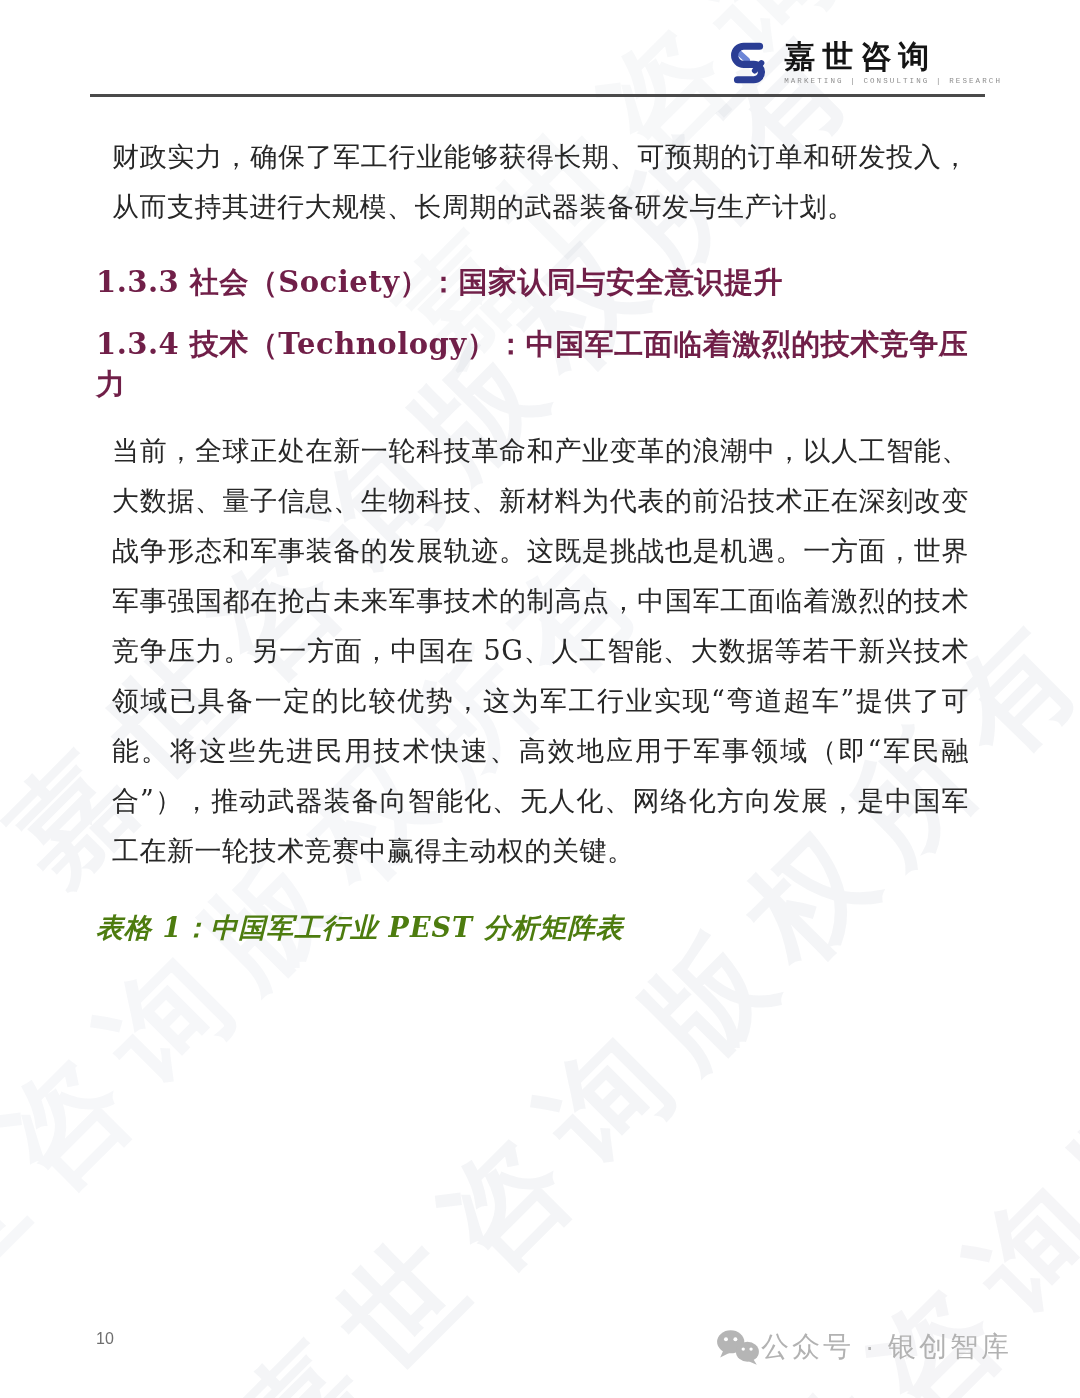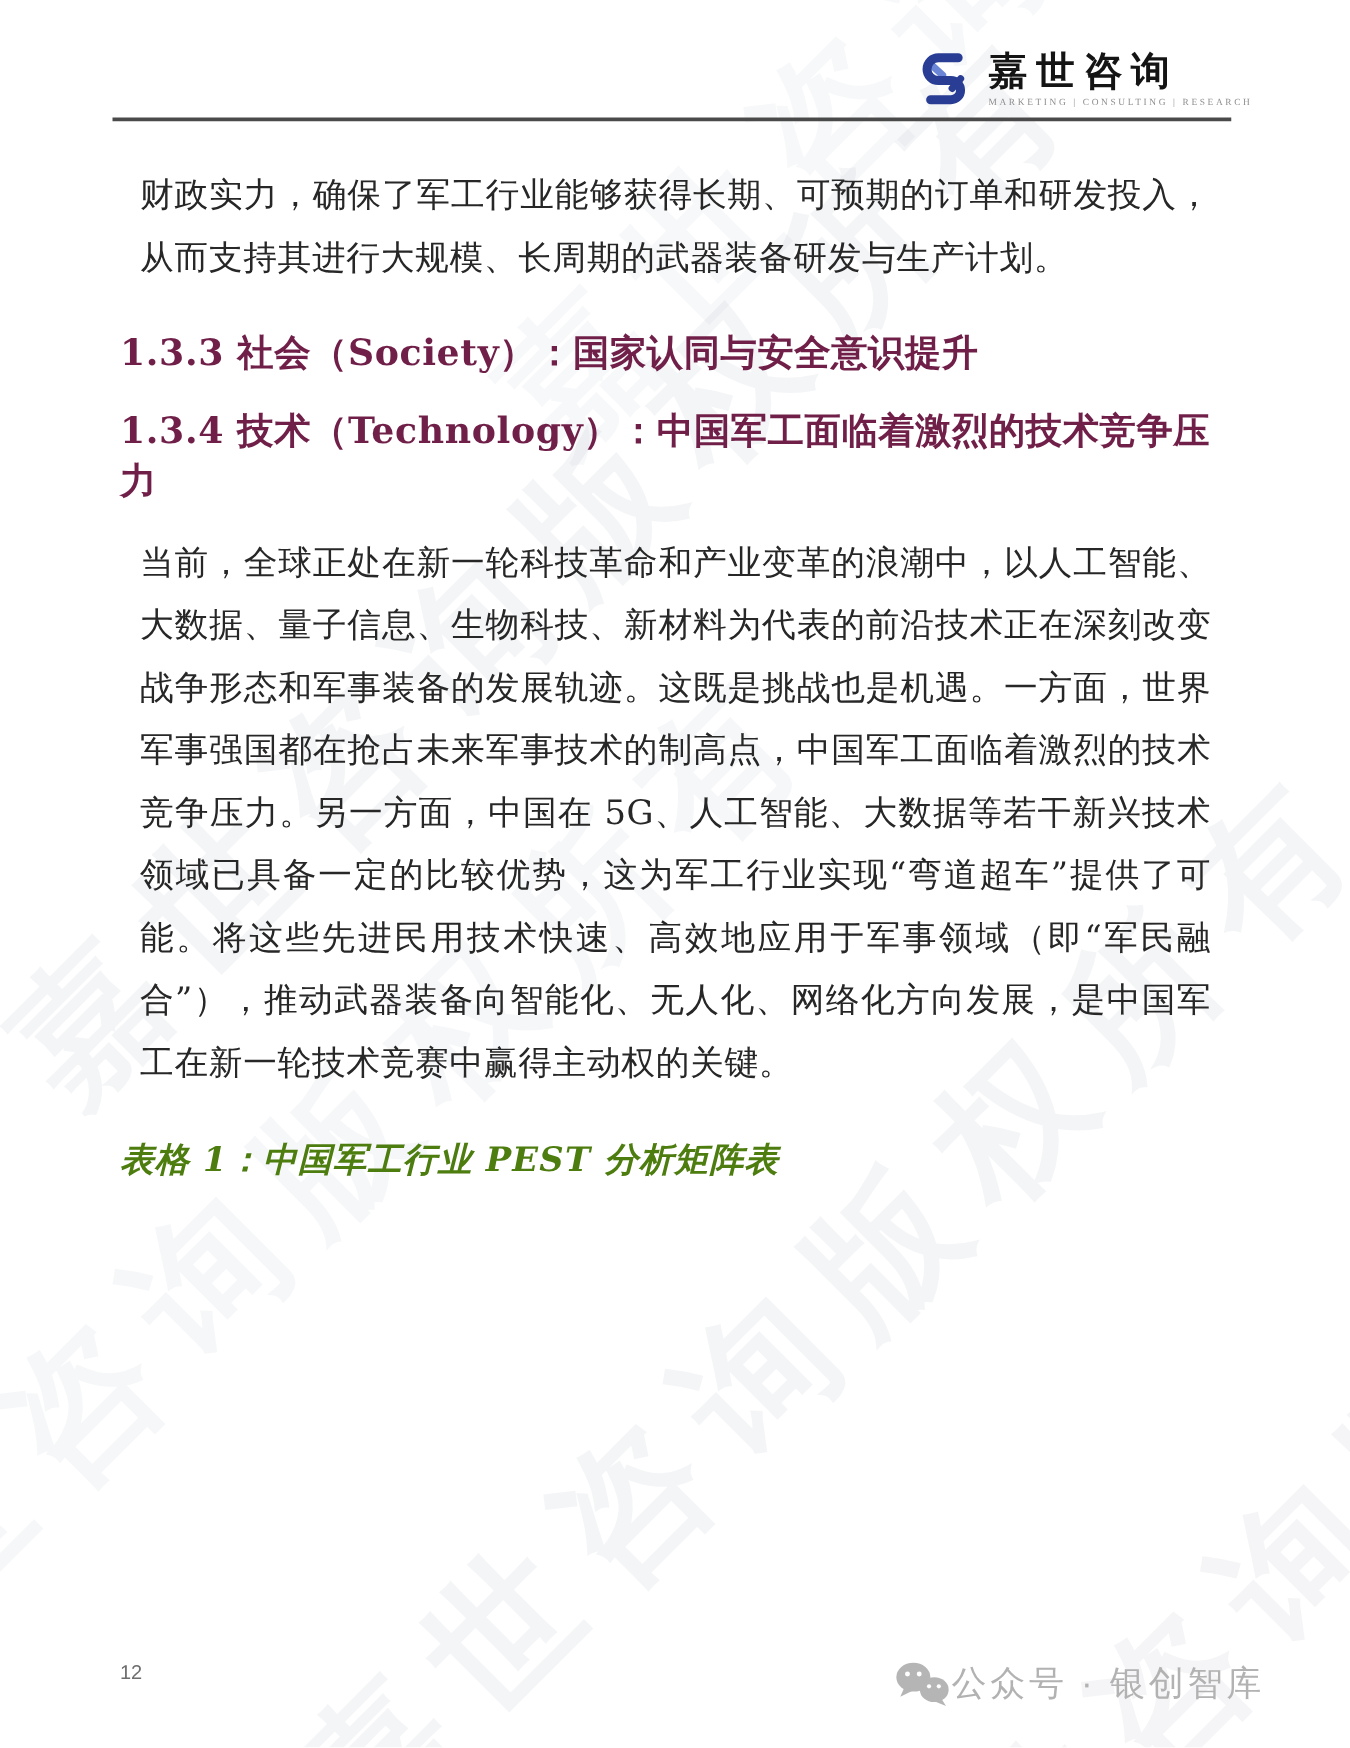--- a/index.html
+++ b/index.html
@@ -35,21 +35,21 @@
     position:absolute; top:40px; right:78px;
     display:flex; align-items:center; gap:12px; z-index:2;
   }
   .logo-icon { width:46px; height:46px; flex:0 0 auto; }
   .logo-txt { display:flex; flex-direction:column; }
   .brand-name {
     font-family:"Liberation Sans","DejaVu Sans",sans-serif;
     font-weight:900; font-size:31px; color:#141414; letter-spacing:7px; line-height:1;
   }
   .brand-tagline {
-    font-family:Liberation Serif, serif;
+    font-family:Liberation Mono, monospace;
     font-size:7.5px; color:#8d8d8d; letter-spacing:2.1px; margin-top:5px;text-align:right;
   }
   .header-rule {
     position:absolute; left:90px; top:94px; width:895px; height:3px;
     background:#4a4a4a; z-index:2;
   }
 
   
   .content {
     position:absolute; left:96px; top:116px; width:889px; z-index:1;
@@ -122,21 +122,21 @@
     <p class="body-p gap-after">财政实力，确保了军工行业能够获得长期、可预期的订单和研发投入，从而支持其进行大规模、长周期的武器装备研发与生产计划。</p>
 
     <h2 class="section-h">1.3.3 社会（Society）：国家认同与安全意识提升</h2>
 
     <h2 class="section-h">1.3.4 技术（Technology）：中国军工面临着激烈的技术竞争压力</h2>
     <p class="body-p">当前，全球正处在新一轮科技革命和产业变革的浪潮中，以人工智能、大数据、量子信息、生物科技、新材料为代表的前沿技术正在深刻改变战争形态和军事装备的发展轨迹。这既是挑战也是机遇。一方面，世界军事强国都在抢占未来军事技术的制高点，中国军工面临着激烈的技术竞争压力。另一方面，中国在 5G、人工智能、大数据等若干新兴技术领域已具备一定的比较优势，这为军工行业实现“弯道超车”提供了可能。将这些先进民用技术快速、高效地应用于军事领域（即“军民融合”），推动武器装备向智能化、无人化、网络化方向发展，是中国军工在新一轮技术竞赛中赢得主动权的关键。</p>
 
     <p class="table-caption">表格 1：中国军工行业 PEST 分析矩阵表</p>
   </div>
 
-  <div class="page-num">12</div>
+  <div class="page-num">10</div>
 
   <div class="footer-right">
     <svg class="wechat-icon" viewBox="0 0 44 36" aria-hidden="true">
       <ellipse cx="15" cy="13" rx="13" ry="11" fill="#b5b5b5"></ellipse>
       <path d="M8 21 L5 28 L14 23.5 Z" fill="#b5b5b5"></path>
       <circle cx="10.5" cy="10.5" r="1.9" fill="#ffffff"></circle>
       <circle cx="19.5" cy="10.5" r="1.9" fill="#ffffff"></circle>
       <ellipse cx="31" cy="22.5" rx="11" ry="9.5" fill="#b5b5b5"></ellipse>
       <path d="M36.5 29.5 L40 35 L31.5 31.5 Z" fill="#b5b5b5"></path>
       <circle cx="27" cy="20" r="1.6" fill="#ffffff"></circle>

